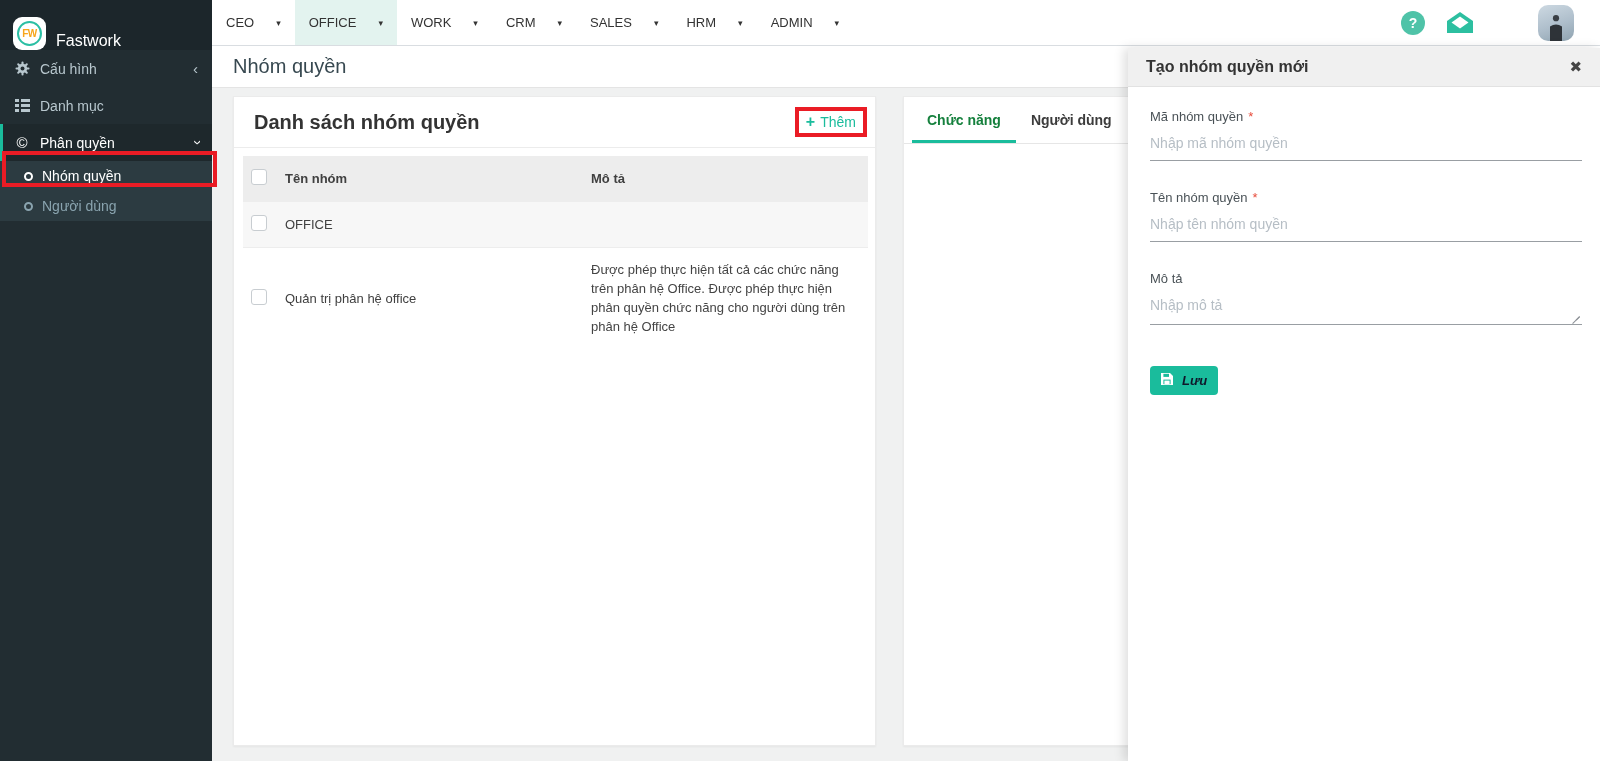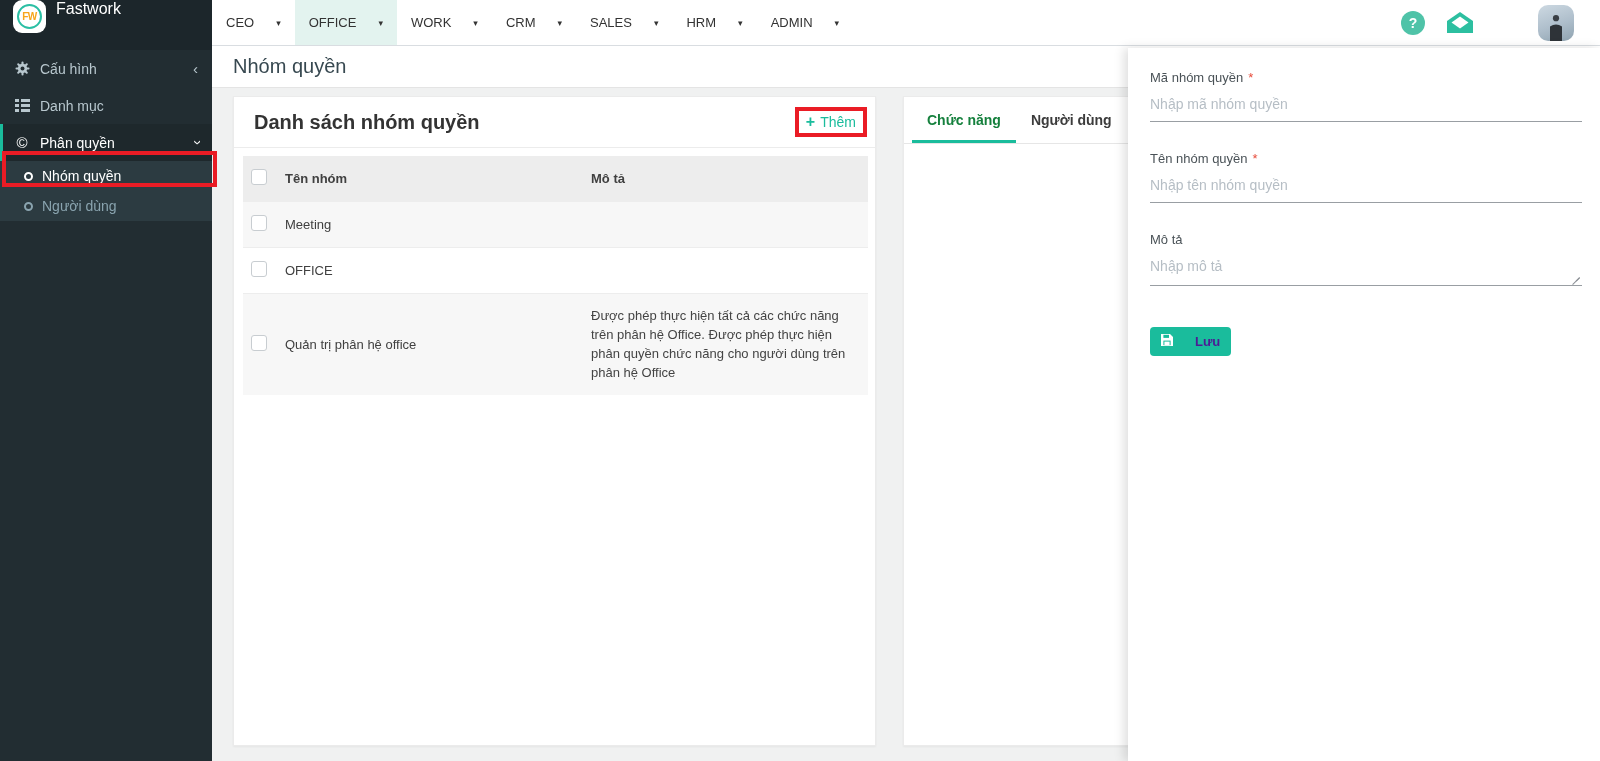--- a/index.html
+++ b/index.html
@@ -1,21 +1,21 @@
 <!DOCTYPE html>
 <html><head>
 <meta charset="utf-8">
 <style>
   * { box-sizing: border-box; margin: 0; padding: 0; }
   body { font-family: "Liberation Sans", "DejaVu Sans", sans-serif; background:#888; }
   .app { position:relative; width:1600px; height:761px; background:#f0f1f1; overflow:hidden; }
 
   
   .sidebar { position:absolute; left:0; top:0; width:212px; height:761px; background:#222d32; z-index:5; }
-  .logo-strip { height:50px; background:#1c262b; display:flex; align-items:flex-start; gap:10px; padding-left:13px; }
+  .logo-strip { height:50px; background:#1c262b; display:flex; align-items:flex-end; gap:10px; padding-left:13px; }
   .logo-box { width:33px; height:33px; background:#fff; border-radius:9px; display:flex; align-items:center; justify-content:center; }
   .logo-ring { width:25px; height:25px; border:2px solid #2bbfa4; border-radius:50%; display:flex; align-items:center; justify-content:center; }
   .logo-fw { font-size:10px; font-weight:bold; color:#f7a51b; letter-spacing:-0.5px; }
   .brand-name { color:#fff; font-weight:normal; font-size:16px; }
   .menu-item { height:37px; display:flex; align-items:center; gap:10px; padding:0 14px; color:#b8c7ce; font-size:14px; cursor:pointer; }
   .menu-item .mi-right { margin-left:auto; font-size:15px; color:#b8c7ce; }
   .menu-item.parent-active { background:#1e282c; border-left:3px solid #1abc9c; padding-left:11px; color:#fff; }
   .menu-item.parent-active .mi-right { color:#fff; }
   .rot-down { display:inline-block; transform:rotate(-90deg); }
   .treeview { background:#2c3b41; }
@@ -73,21 +73,21 @@
   .drawer-body { padding:22px 18px 0 22px; }
   .fgroup { margin-bottom:29px; position:relative; }
   .flabel { font-size:13px; color:#4a5257; margin-bottom:9px; display:flex; gap:5px; }
   .req-mark { color:#e74c3c; }
   .line-input, .line-textarea { width:100%; border:none; border-bottom:1px solid #999ea3; font-size:14px; color:#333; padding:2px 0 9px; outline:none; background:transparent; font-family:inherit; resize:none; }
   .line-textarea { height:30px; overflow:hidden; }
   .line-input::placeholder, .line-textarea::placeholder { color:#b6bec5; opacity:1; }
   .resize-glyph { position:absolute; right:2px; bottom:12px; width:9px; height:9px; pointer-events:none; }
   .resize-glyph::before { content:""; position:absolute; right:0; bottom:0; width:10px; height:0; border-top:1.5px solid #8a8f94; transform:rotate(-45deg); transform-origin:right bottom; }
   .resize-glyph::after { content:""; position:absolute; right:0; bottom:0; width:5px; height:0; border-top:1.5px solid #8a8f94; transform:rotate(-45deg); transform-origin:right bottom; }
-  .save-btn { background:#1abc9c; color:#4c1d95; border:none; border-radius:4px; font-size:13px; font-weight:bold; padding:7px 11px; display:inline-flex; align-items:center; gap:22px; margin-top:8px; cursor:pointer; font-family:inherit; }
+  .save-btn { background:#1abc9c; color:#0f172a; border:none; border-radius:4px; font-size:13px; font-weight:bold; padding:7px 11px; display:inline-flex; align-items:center; gap:9px; margin-top:8px; cursor:pointer; font-family:inherit;font-style:italic; }
 
   
   .annotation-box-sidebar { position:absolute; left:2px; top:151px; width:215px; height:36px; border:4px solid #ea1c25; z-index:30; pointer-events:none; }
 </style>
 </head>
 <body>
 
 <div class="app">
 
   <div class="sidebar">
@@ -223,25 +223,20 @@
       <thead>
         <tr>
           <th class="col-cb"><span class="checkbox"></span></th>
           <th class="col-name">Tên nhóm</th>
           <th>Mô tả</th>
         </tr>
       </thead>
       <tbody>
         <tr>
           <td><span class="checkbox"></span></td>
-          <td>Meeting</td>
-          <td class="desc-cell"></td>
-        </tr>
-        <tr>
-          <td><span class="checkbox"></span></td>
           <td>OFFICE</td>
           <td class="desc-cell"></td>
         </tr>
         <tr>
           <td><span class="checkbox"></span></td>
           <td>Quản trị phân hệ office</td>
           <td class="desc-cell">Được phép thực hiện tất cả các chức năng trên phân hệ Office. Được phép thực hiện phân quyền chức năng cho người dùng trên phân hệ Office</td>
         </tr>
       </tbody>
     </table>
@@ -249,20 +244,24 @@
 
   <div class="card card-tabs">
     <div class="tabs">
       <div class="tab active">Chức năng</div>
       <div class="tab">Người dùng</div>
       <div class="tab">Th</div>
     </div>
   </div>
 
   <div class="drawer">
+    <div class="drawer-header">
+      <span class="drawer-title">Tạo nhóm quyền mới</span>
+      <button class="close-btn">✖</button>
+    </div>
     <div class="drawer-body">
 
       <div class="fgroup">
         <div class="flabel">
           <span>Mã nhóm quyền</span>
           <span class="req-mark">*</span>
         </div>
         <input class="line-input" type="text" placeholder="Nhập mã nhóm quyền" style="">
       </div>
 

